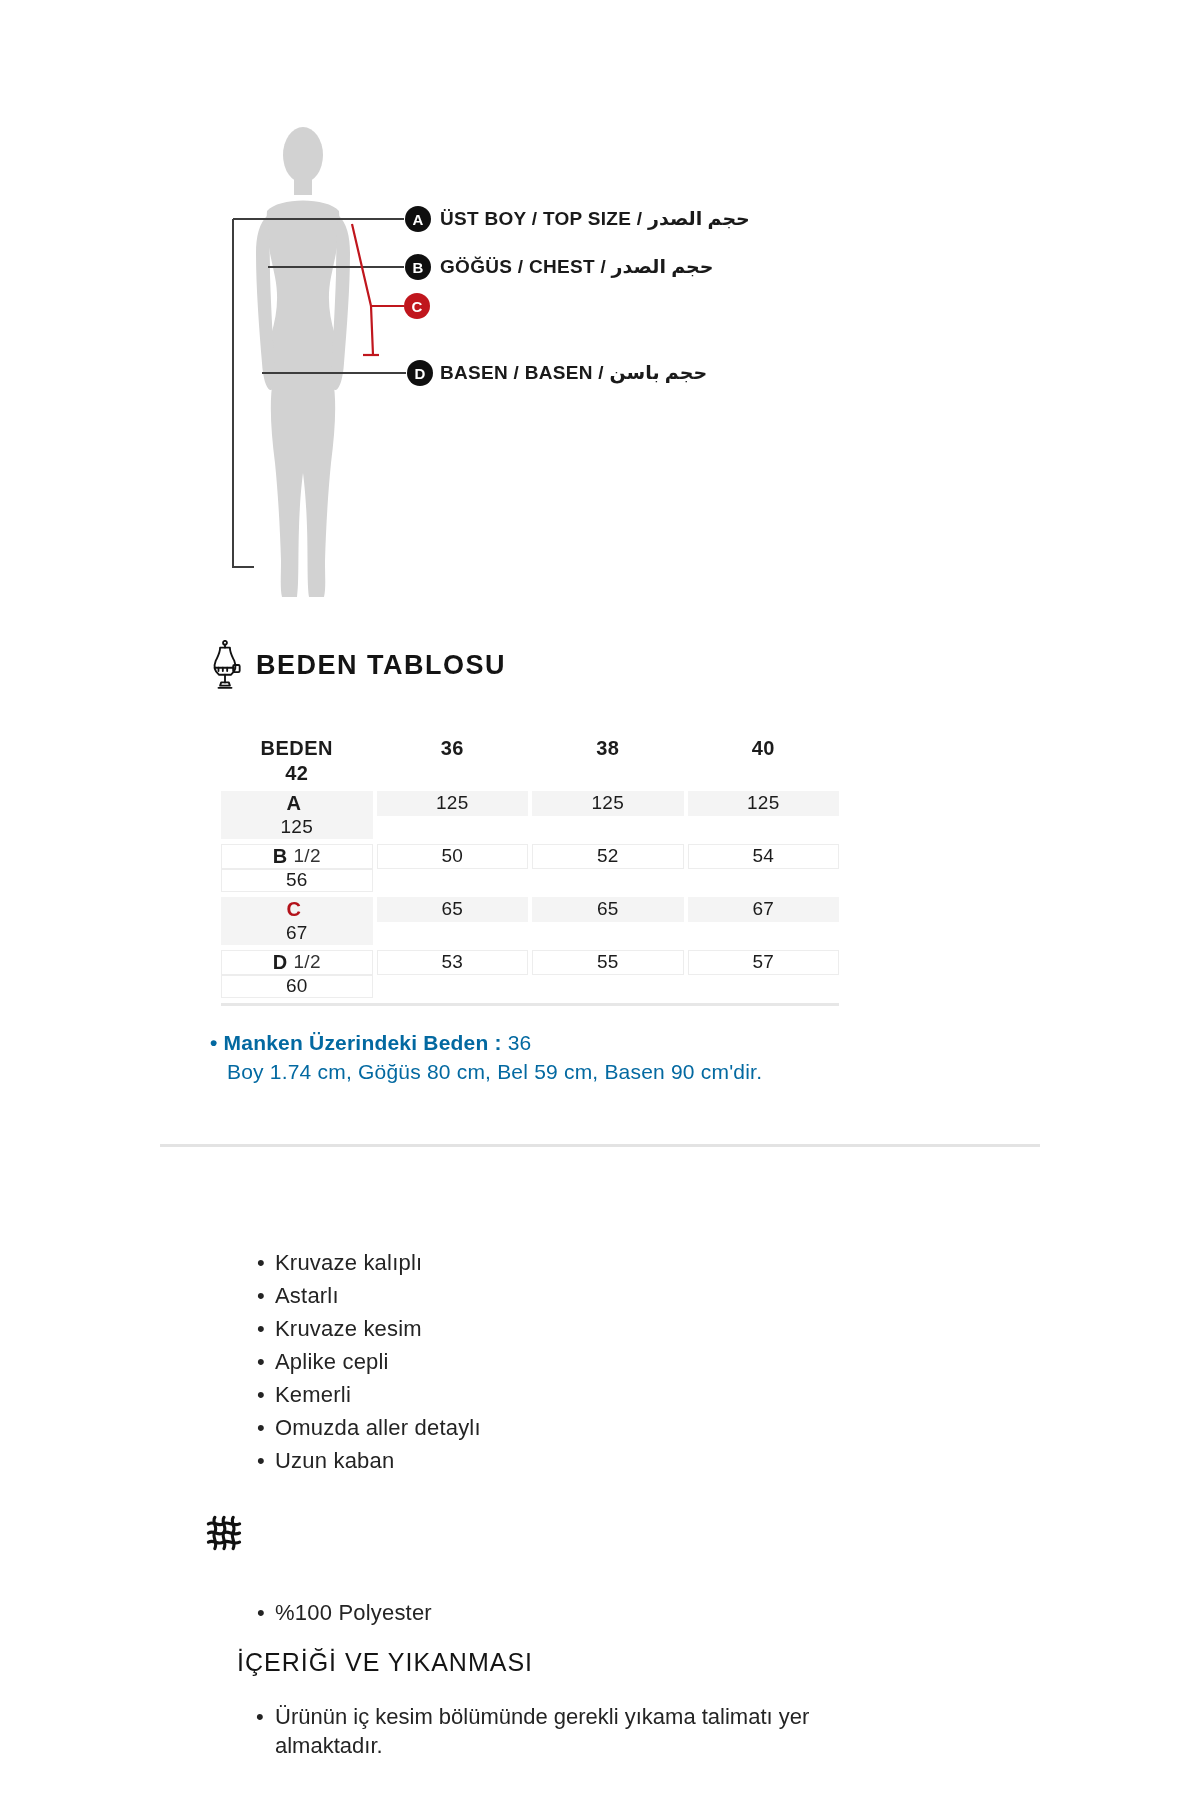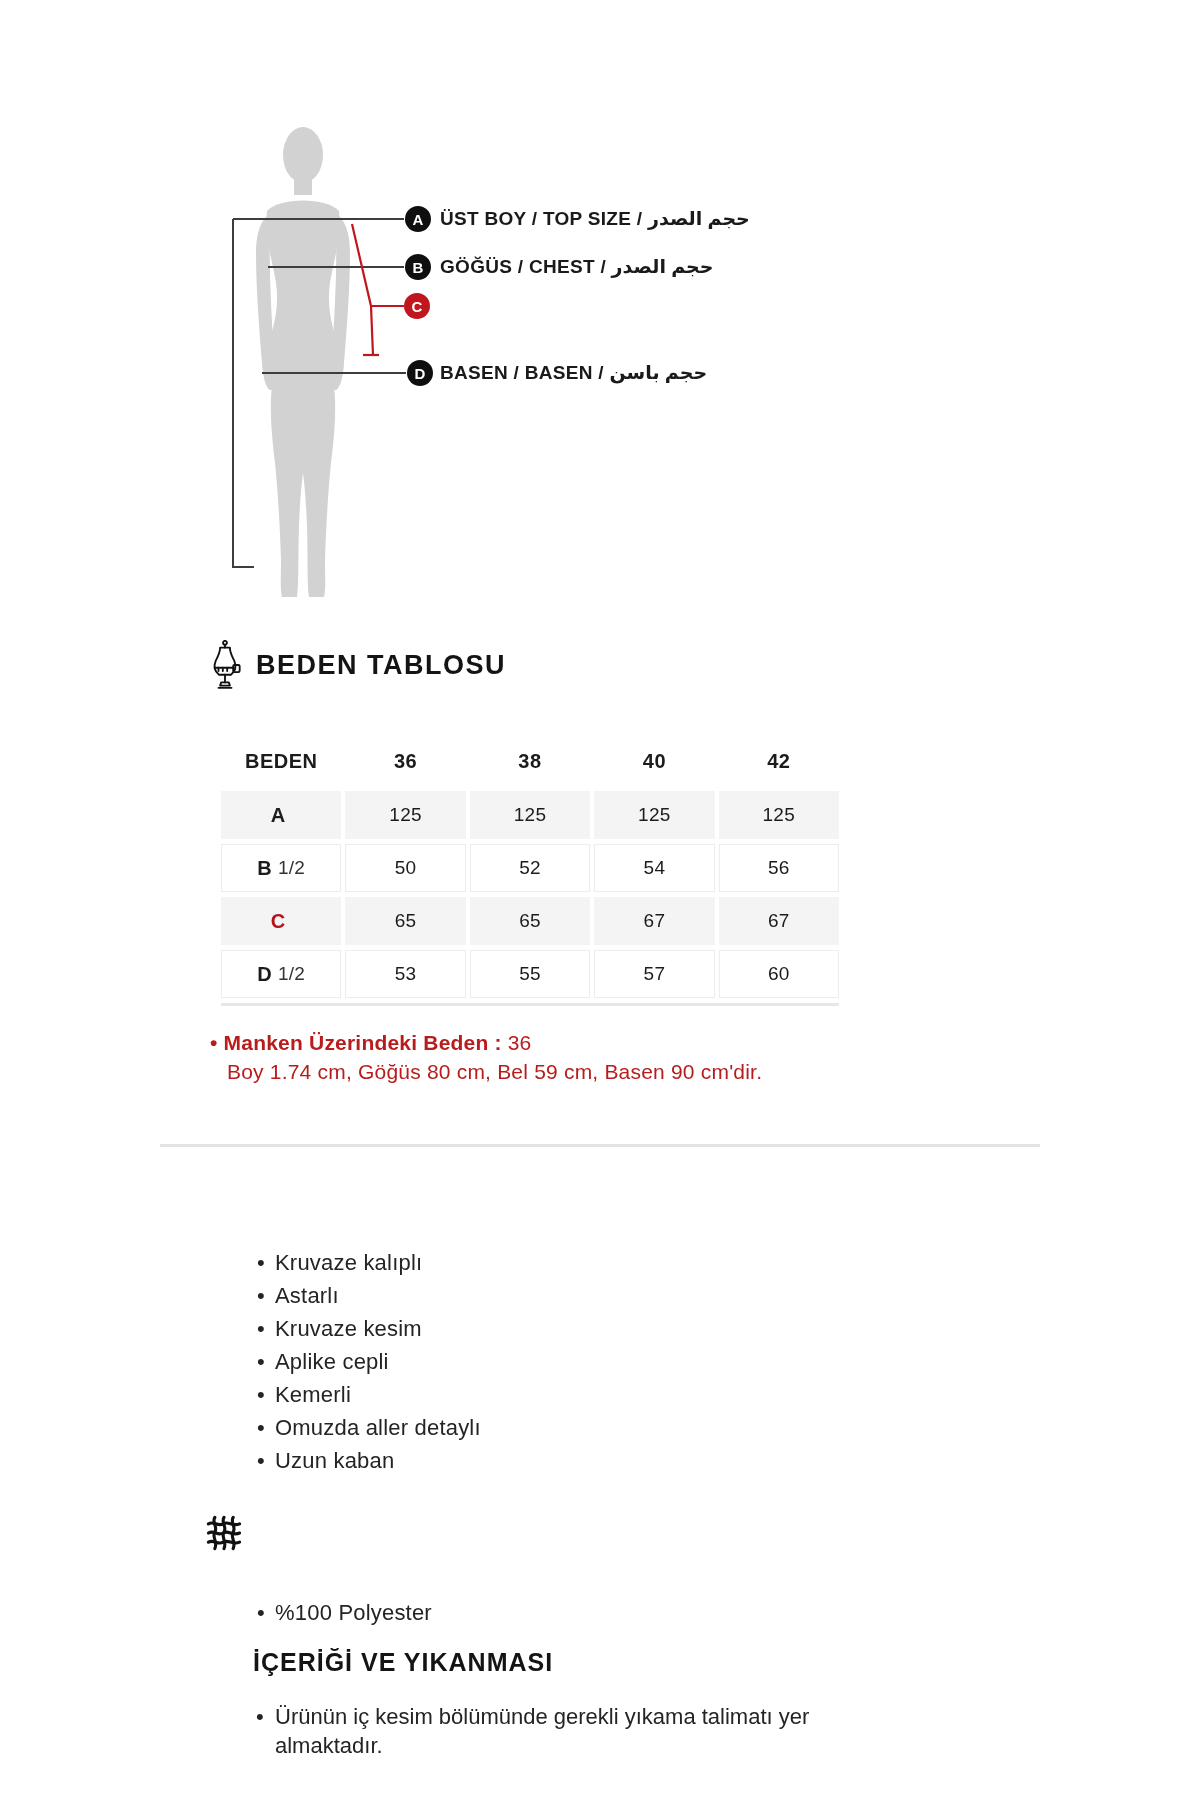--- a/index.html
+++ b/index.html
@@ -27,46 +27,46 @@
   }
   .pt-circle.red{background:#c0161d;}
   .m-label{
     position:absolute;font-size:19px;font-weight:600;letter-spacing:.3px;
     color:#1a1a1a;white-space:nowrap;line-height:24px;
   }
   .m-label .l2{line-height:28px;}
   
   .size-table{position:absolute;left:221px;top:736px;width:618px;}
   .trow{
-    display:grid;grid-template-columns:repeat(5,1fr);column-gap:4px;
+    display:grid;grid-template-columns:repeat(4,1fr);column-gap:4px;
     align-items:stretch;
   }
   .thead{height:50px;}
   .thead .cell{font-weight:700;font-size:20px;letter-spacing:.5px;}
   .cell{
     display:flex;align-items:center;justify-content:center;
     font-size:19px;font-weight:500;letter-spacing:.3px;color:#1c1c1c;
   }
   .tbody .trow{height:48px;margin-top:5px;}
   .tbody .trow.shade .cell{background:#f4f4f4;}
   .tbody .trow.plain .cell{background:#ffffff;box-shadow:inset 0 0 0 1px #ededed;}
   .tbody .trow .cell{border-top:0;}
   .table-bottom{height:3px;background:#e7e7e7;margin-top:5px;}
   .lb{font-weight:700;font-size:20px;}
   .lb.red{color:#b3121a;}
   .frac{font-weight:400;font-size:19px;margin-left:6px;color:#333;}
   
-  .model-block{position:absolute;left:210px;top:1028px;font-size:21px;line-height:29px;color:#b91c1c;letter-spacing:.2px;}
+  .model-block{position:absolute;left:210px;top:1028px;font-size:21px;line-height:29px;color:#0369a1;letter-spacing:.2px;}
   .model-block .b{font-weight:700;}
   .model-line2{padding-left:17px;}
   .divider{position:absolute;left:160px;top:1144px;width:880px;height:3px;background:#e3e3e3;}
   .bullet-list{position:absolute;font-size:22px;color:#242424;letter-spacing:.2px;}
   .bullet-list .item{line-height:33px;display:flex;}
   .bullet-list .dot{width:18px;flex:0 0 auto;}
-  .care-title{position:absolute;left:253px;top:1648px;font-size:25px;font-weight:700;letter-spacing:1px;color:#141414;}
+  .care-title{position:absolute;left:237px;top:1648px;font-size:25px;font-weight:400;letter-spacing:1px;color:#141414;}
   .care-item{position:absolute;left:256px;top:1702px;width:660px;font-size:22px;line-height:29px;color:#242424;display:flex;}
   .care-item .dot{width:19px;flex:0 0 auto;}
   svg{display:block;}
 </style>
 </head>
 <body>
 
 <div class="page">
 
 

